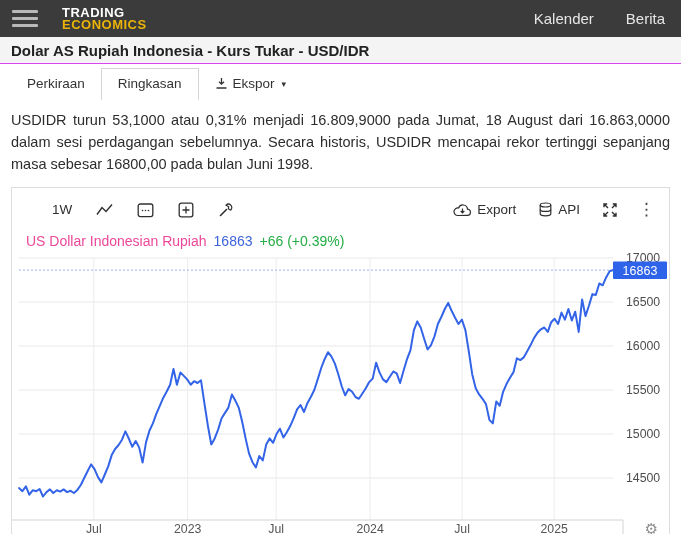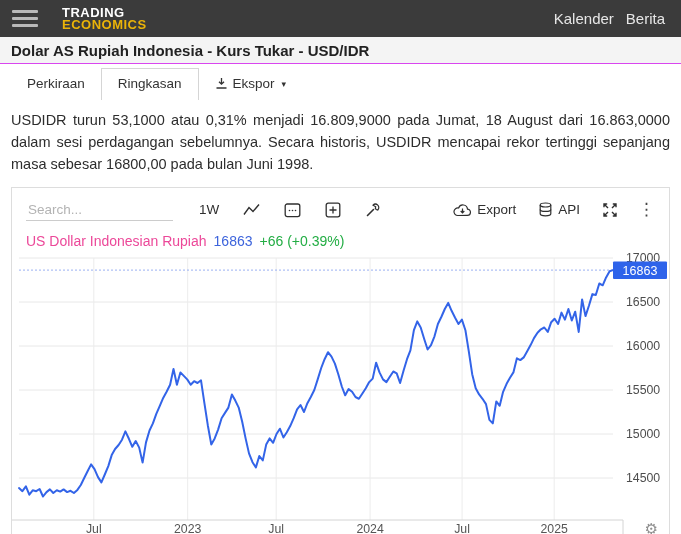--- a/index.html
+++ b/index.html
@@ -7,21 +7,21 @@
   body { font-family:"Liberation Sans", sans-serif; background:#ececec; }
   .page { width:681px; height:534px; background:#fff; overflow:hidden; }
 
   
   .topbar { height:37px; background:#3b3b3b; display:flex; align-items:center; padding:0 12px; }
   .hamburger { width:26px; cursor:pointer; margin-right:24px; }
   .hamburger span { display:block; height:3px; background:#b9b9b9; margin:4px 0; border-radius:1px; }
   .brand { line-height:12px; cursor:pointer; }
   .brand .l1 { color:#ffffff; font-weight:bold; font-size:13px; letter-spacing:.5px; }
   .brand .l2 { color:#eab308; font-weight:bold; font-size:13px; letter-spacing:.5px; }
-  .topnav { margin-left:auto; display:flex; gap:12px; padding-right:4px; }
+  .topnav { margin-left:auto; display:flex; gap:32px; padding-right:4px; }
   .topnav a { color:#e6e6e6; font-size:15px; text-decoration:none; cursor:pointer; }
 
   
   .titlebar { height:27px; background:#f4f4f4; border-bottom:1px solid #d946ef; display:flex; align-items:center; padding:0 11px; }
   .titlebar h1 { font-size:15px; font-weight:bold; color:#222; }
 
   
   .tabs { height:36px; display:flex; align-items:flex-end; padding-left:11px; background:#fff; }
   .tab { font-size:13.5px; color:#333; padding:7px 16px 9px; cursor:pointer; display:flex; align-items:center; gap:5px; }
   .tab.active { border:1px solid #d5d5d5; border-bottom:none; background:#fff; }
@@ -90,21 +90,20 @@
       <span>Ekspor</span>
       <span class="caret">▾</span>
     </div>
   </div>
 
   <p class="summary">USDIDR turun 53,1000 atau 0,31% menjadi 16.809,9000 pada Jumat, 18 August dari 16.863,0000 dalam sesi perdagangan sebelumnya. Secara historis, USDIDR mencapai rekor tertinggi sepanjang masa sebesar 16800,00 pada bulan Juni 1998.</p>
 
   <div class="chart-panel">
 
     <div class="chart-toolbar">
-      <input class="search-input" type="text" placeholder="Search..." style="">
       <span class="range-btn">1W</span>
       <span class="tb-icon">
         <svg width="17" height="13" viewBox="0 0 17 13" fill="none" stroke="#2f2f2f" stroke-width="1.4">
           <polyline points="1,11.5 6,4.5 10,8.5 16,1.5"></polyline>
         </svg>
       </span>
       <span class="tb-icon">
         <svg width="17" height="16" viewBox="0 0 17 16" fill="none" stroke="#2f2f2f" stroke-width="1.3">
           <rect x="1.2" y="2" width="14.6" height="12.6" rx="2"></rect>
           <circle cx="5.5" cy="8.5" r="0.8" fill="#2f2f2f" stroke="none"></circle>

